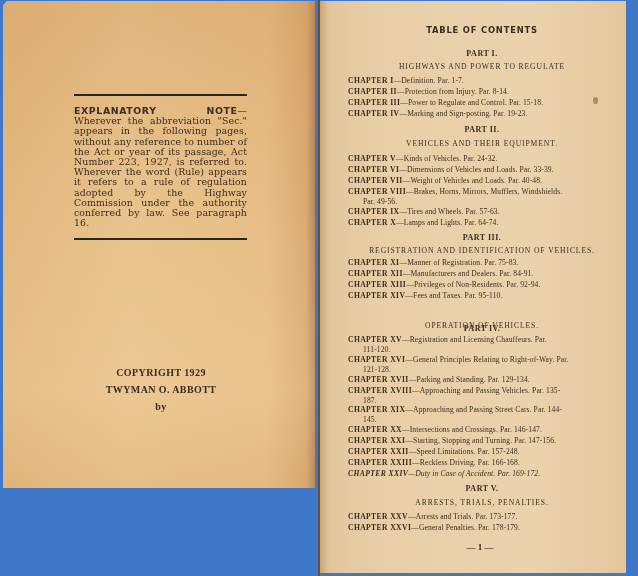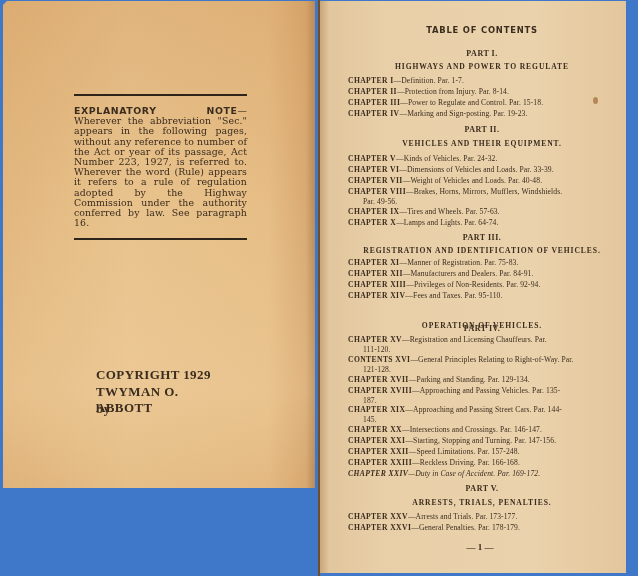--- a/index.html
+++ b/index.html
@@ -42,42 +42,42 @@
       font-family: "DejaVu Serif", serif;
       font-size: 9.4px; line-height: 10.2px;
       text-align: justify; letter-spacing: 0.1px;
     }
     .note-lead {
       font-family: "DejaVu Sans", sans-serif; font-weight: bold;
       letter-spacing: 0.6px; font-size: 9.4px;
     }
     .copyright {
       position: absolute; left: 96px; top: 367px; width: 130px;
-      text-align: left; font-family: "Liberation Serif", serif;
-      font-weight: bold; font-size: 13px; letter-spacing: 0.4px;
+      text-align: center; font-family: "Liberation Serif", serif;
+      font-weight: bold; font-size: 10px; letter-spacing: 0.4px;
     }
     .copyright div { height: 17px; }
 
     
     .toc {
       position: absolute; left: 348px; top: 0; width: 268px;
       font-family: "Liberation Serif", serif; font-size: 8px;
     }
     .toc-title {
       position: absolute; top: 25px; left: 0; width: 268px;
       text-align: center; font-family: "DejaVu Sans", sans-serif;
       font-weight: bold; font-size: 8.4px; letter-spacing: 0.8px;
     }
     .part-label {
       position: absolute; left: 0; width: 268px; text-align: center;
       font-weight: bold; font-size: 8px; letter-spacing: 0.5px;
     }
     .part-heading {
       position: absolute; left: 0; width: 268px; text-align: center;
-      font-weight: bold; font-size: 7.6px; letter-spacing: 0.9px;
+      font-weight: normal; font-size: 7.6px; letter-spacing: 0.9px;
     }
     .chapter {
       position: absolute; left: 0; width: 262px;
       font-size: 7.6px; line-height: 10px; letter-spacing: 0.1px;
       padding-left: 0; text-indent: 0;
     }
     .chapter .cnum { font-weight: bold; letter-spacing: 0.4px; }
     .chapter .cont { display: block; padding-left: 15px; }
     .page-number {
       position: absolute; left: 440px; top: 542px; width: 80px;
@@ -132,21 +132,21 @@
   <div class="part-label" style="top:233px;">PART III.</div>
   <div class="part-heading" style="top:246px;">REGISTRATION AND IDENTIFICATION OF VEHICLES.</div>
   <div class="chapter" style="top:258px;"><span class="cnum">CHAPTER XI</span><span>—Manner of Registration. Par. 75-83.</span></div>
   <div class="chapter" style="top:269px;"><span class="cnum">CHAPTER XII</span><span>—Manufacturers and Dealers. Par. 84-91.</span></div>
   <div class="chapter" style="top:280px;"><span class="cnum">CHAPTER XIII</span><span>—Privileges of Non-Residents. Par. 92-94.</span></div>
   <div class="chapter" style="top:291px;"><span class="cnum">CHAPTER XIV</span><span>—Fees and Taxes. Par. 95-110.</span></div>
 
   <div class="part-label" style="top:292px;margin-top:32px;">PART IV.</div>
   <div class="part-heading" style="top:321px;">OPERATION OF VEHICLES.</div>
   <div class="chapter" style="top:335px;"><span class="cnum">CHAPTER XV</span><span>—Registration and Licensing Chauffeurs. Par.</span><span class="cont">111-120.</span></div>
-  <div class="chapter" style="top:355px;"><span class="cnum">CONTENTS XVI</span><span>—General Principles Relating to Right-of-Way. Par.</span><span class="cont">121-128.</span></div>
+  <div class="chapter" style="top:355px;"><span class="cnum">CHAPTER XVI</span><span>—General Principles Relating to Right-of-Way. Par.</span><span class="cont">121-128.</span></div>
   <div class="chapter" style="top:375px;"><span class="cnum">CHAPTER XVII</span><span>—Parking and Standing. Par. 129-134.</span></div>
   <div class="chapter" style="top:386px;"><span class="cnum">CHAPTER XVIII</span><span>—Approaching and Passing Vehicles. Par. 135-</span><span class="cont">187.</span></div>
   <div class="chapter" style="top:405px;"><span class="cnum">CHAPTER XIX</span><span>—Approaching and Passing Street Cars. Par. 144-</span><span class="cont">145.</span></div>
   <div class="chapter" style="top:425px;"><span class="cnum">CHAPTER XX</span><span>—Intersections and Crossings. Par. 146-147.</span></div>
   <div class="chapter" style="top:436px;"><span class="cnum">CHAPTER XXI</span><span>—Starting, Stopping and Turning. Par. 147-156.</span></div>
   <div class="chapter" style="top:447px;"><span class="cnum">CHAPTER XXII</span><span>—Speed Limitations. Par. 157-248.</span></div>
   <div class="chapter" style="top:458px;"><span class="cnum">CHAPTER XXIII</span><span>—Reckless Driving. Par. 166-168.</span></div>
   <div class="chapter" style="top:469px;font-style:italic;"><span class="cnum">CHAPTER XXIV</span><span>—Duty in Case of Accident. Par. 169-172.</span></div>
 
   <div class="part-label" style="top:484px;">PART V.</div>

